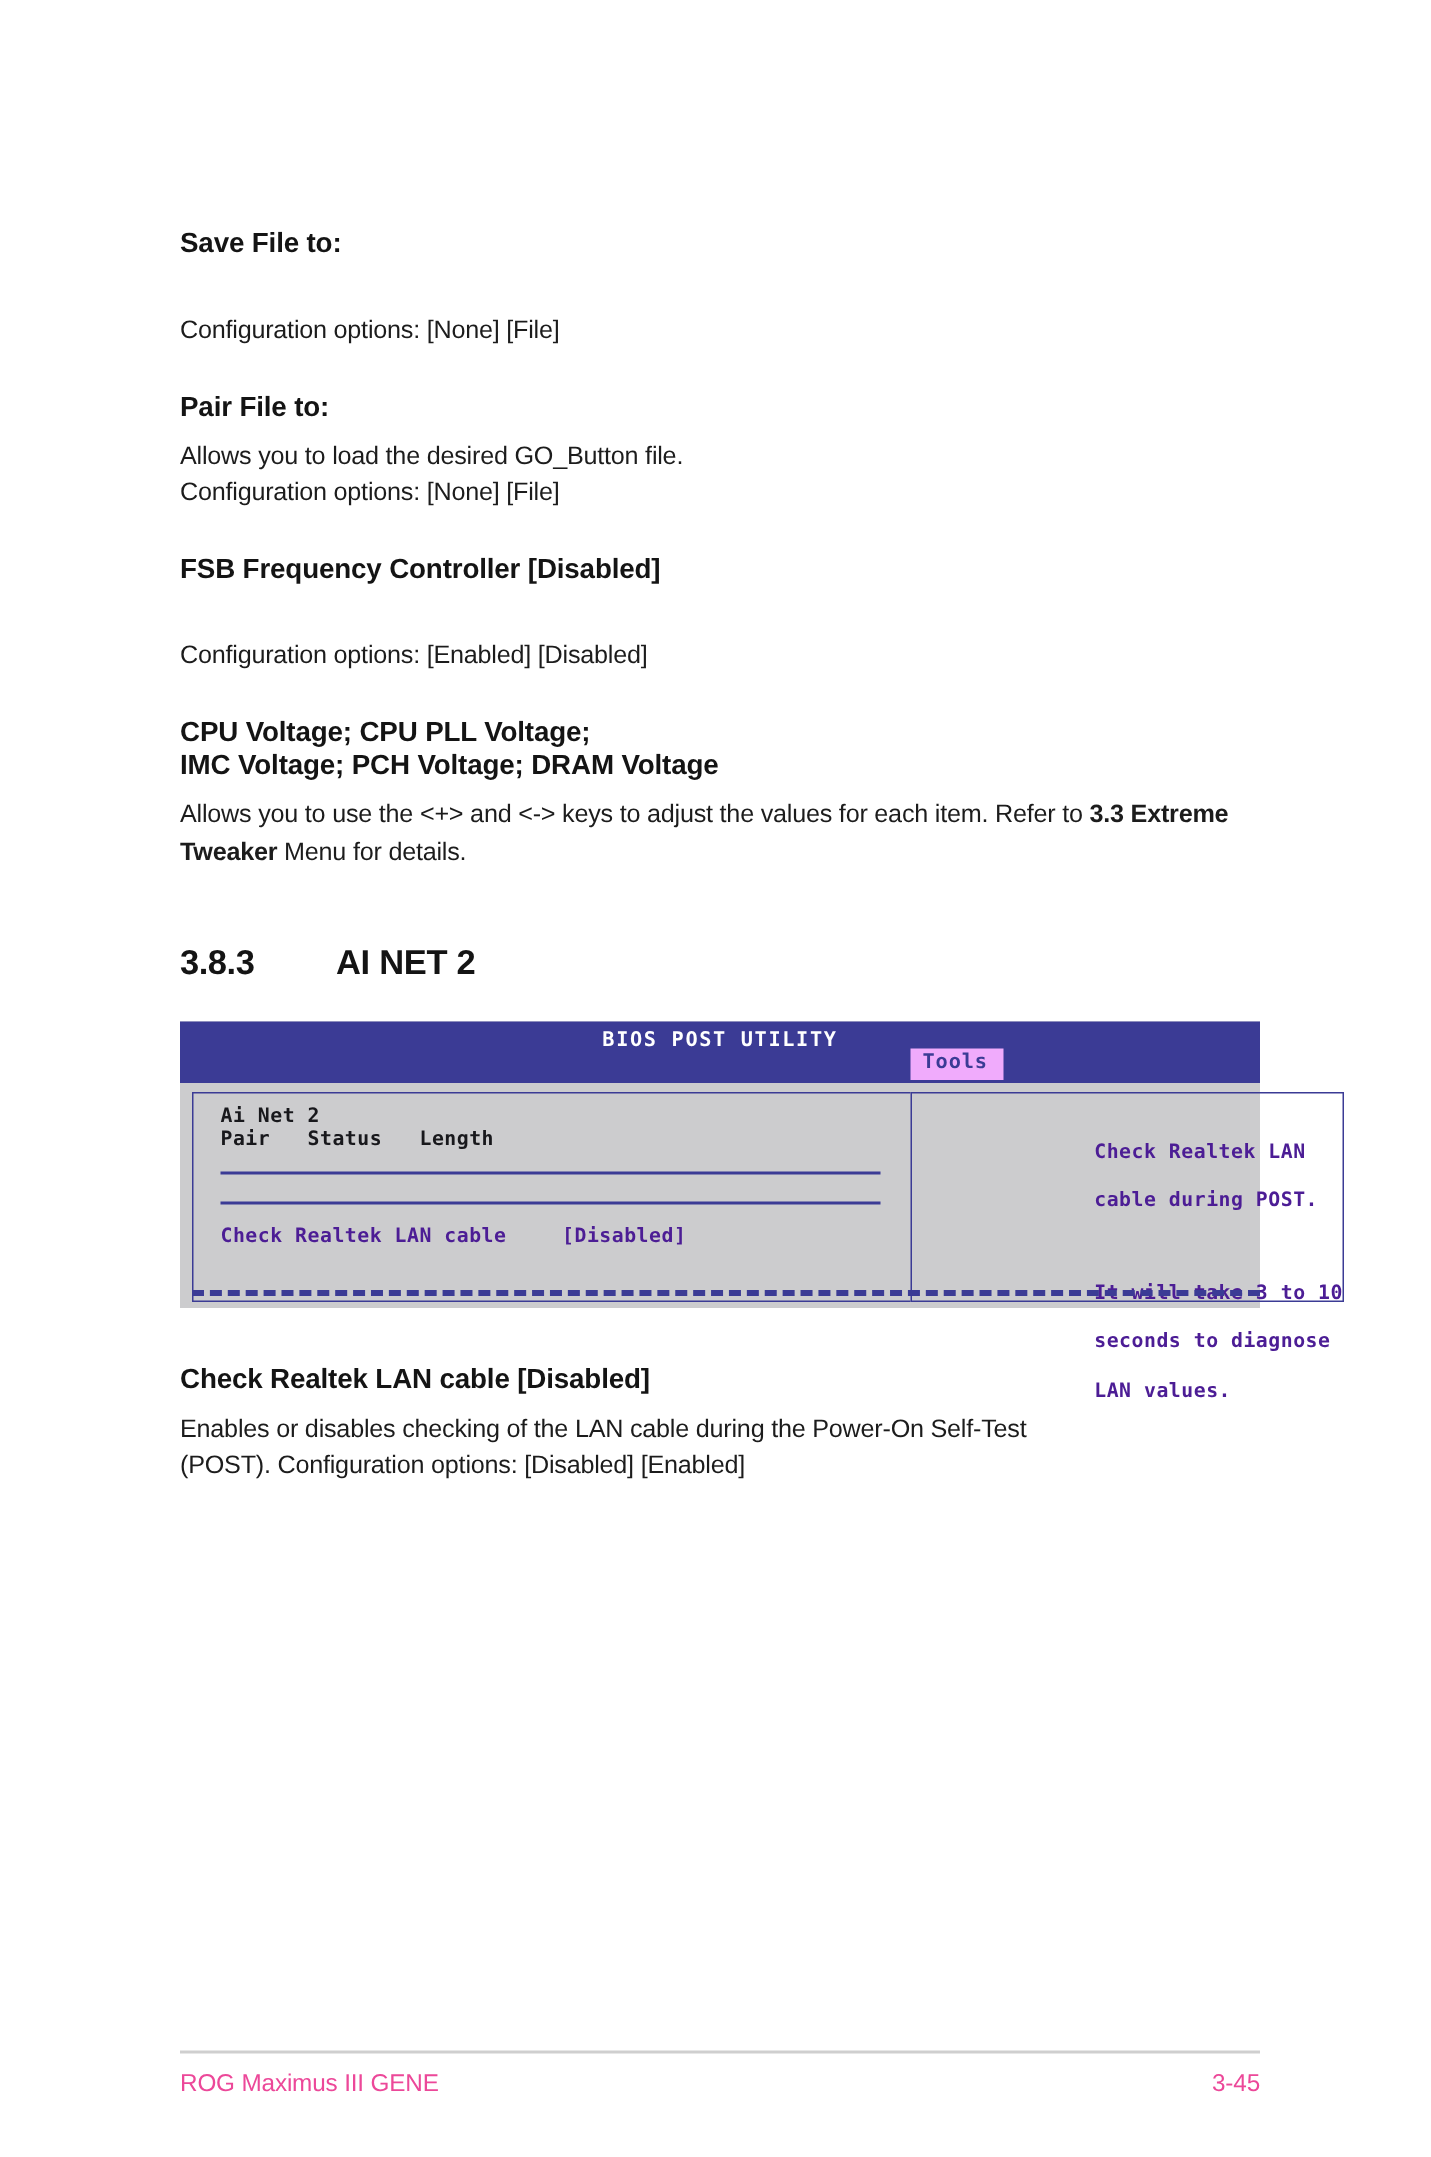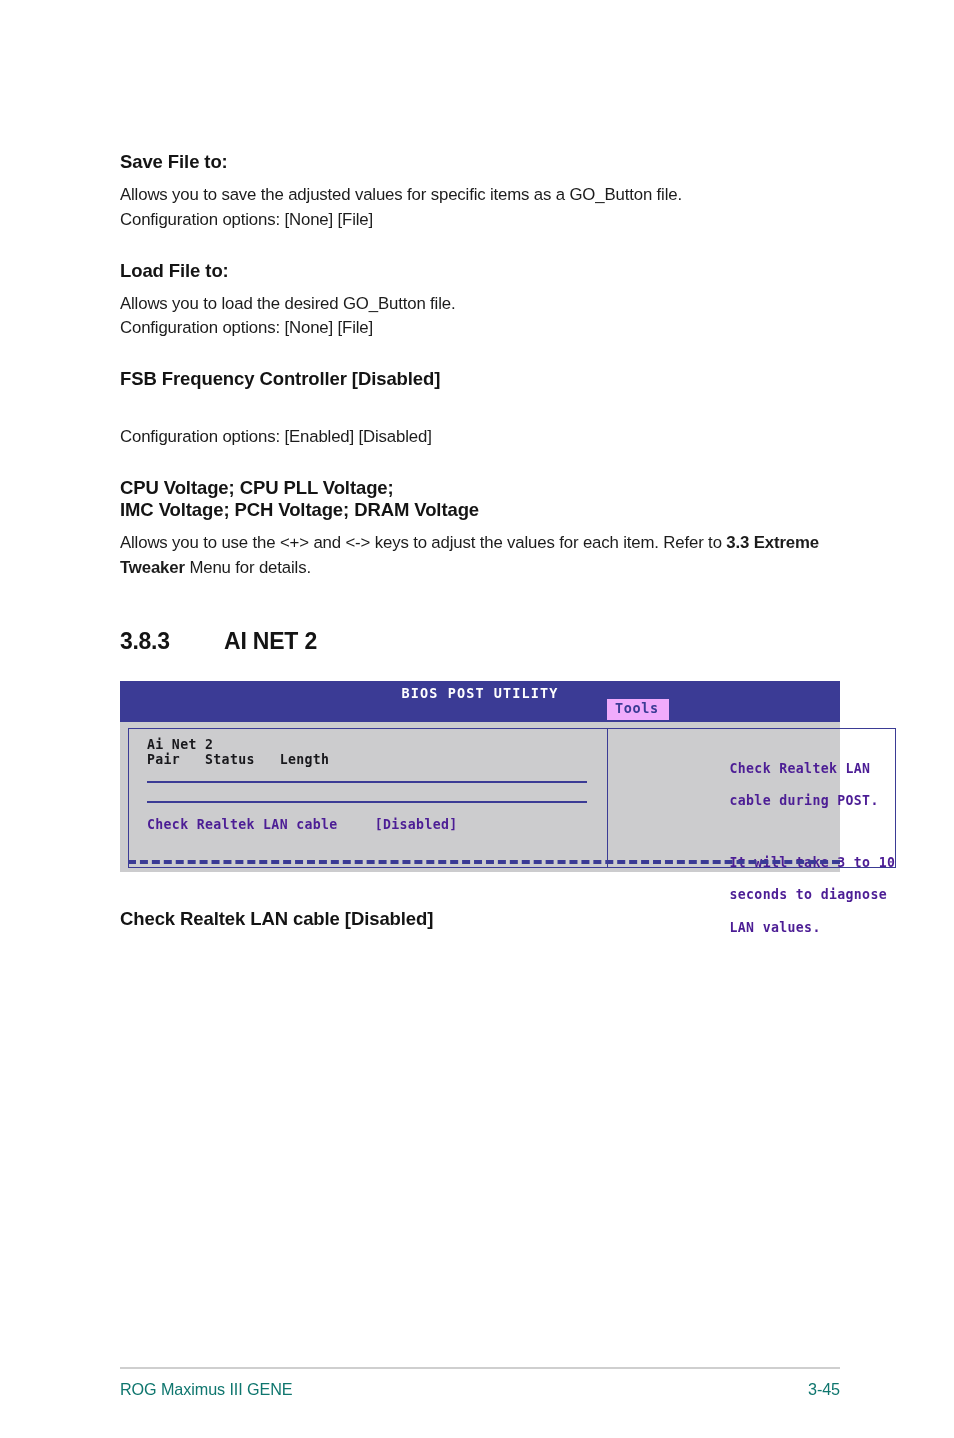--- a/index.html
+++ b/index.html
@@ -193,41 +193,41 @@
     height: 2px;
     background: #cfcfcf;
     width: 720px;
   }
   .footer-row {
     display: flex;
     justify-content: space-between;
     align-items: baseline;
     margin-top: 11px;
     font-size: 16.2px;
-    color: #0f766e;
+    color: #ec4899;
     letter-spacing: -0.1px;
   }
 </style>
 </head>
 <body>
 
 <div class="page">
 
   <div class="content">
 
     <div class="block">
       <h3 class="sub-head">Save File to:</h3>
       <p class="body-text">
-        <span>Allows you to save the adjusted values for specific items as a GO_Button file.</span><br>
+        <br>
         <span>Configuration options: [None] [File]</span>
       </p>
     </div>
 
     <div class="block">
-      <h3 class="sub-head">Load File to:</h3>
+      <h3 class="sub-head">Pair File to:</h3>
       <p class="body-text">
         <span>Allows you to load the desired GO_Button file.</span><br>
         <span>Configuration options: [None] [File]</span>
       </p>
     </div>
 
     <div class="block">
       <h3 class="sub-head">FSB Frequency Controller [Disabled]</h3>
       <p class="body-text">
         <br>
@@ -278,20 +278,24 @@
           </div>
         </div>
 
       </div>
 
       <div class="dashed"></div>
     </div>
 
     <div class="block after-bios">
       <h3 class="sub-head">Check Realtek LAN cable [Disabled]</h3>
+      <p class="body-text">
+        <span>Enables or disables checking of the LAN cable during the Power-On Self-Test</span><br>
+        <span>(POST). Configuration options: [Disabled] [Enabled]</span>
+      </p>
     </div>
 
   </div>
 
   <div class="footer">
     <div class="footer-rule"></div>
     <div class="footer-row">
       <span>ROG Maximus III GENE</span>
       <span>3-45</span>
     </div>

